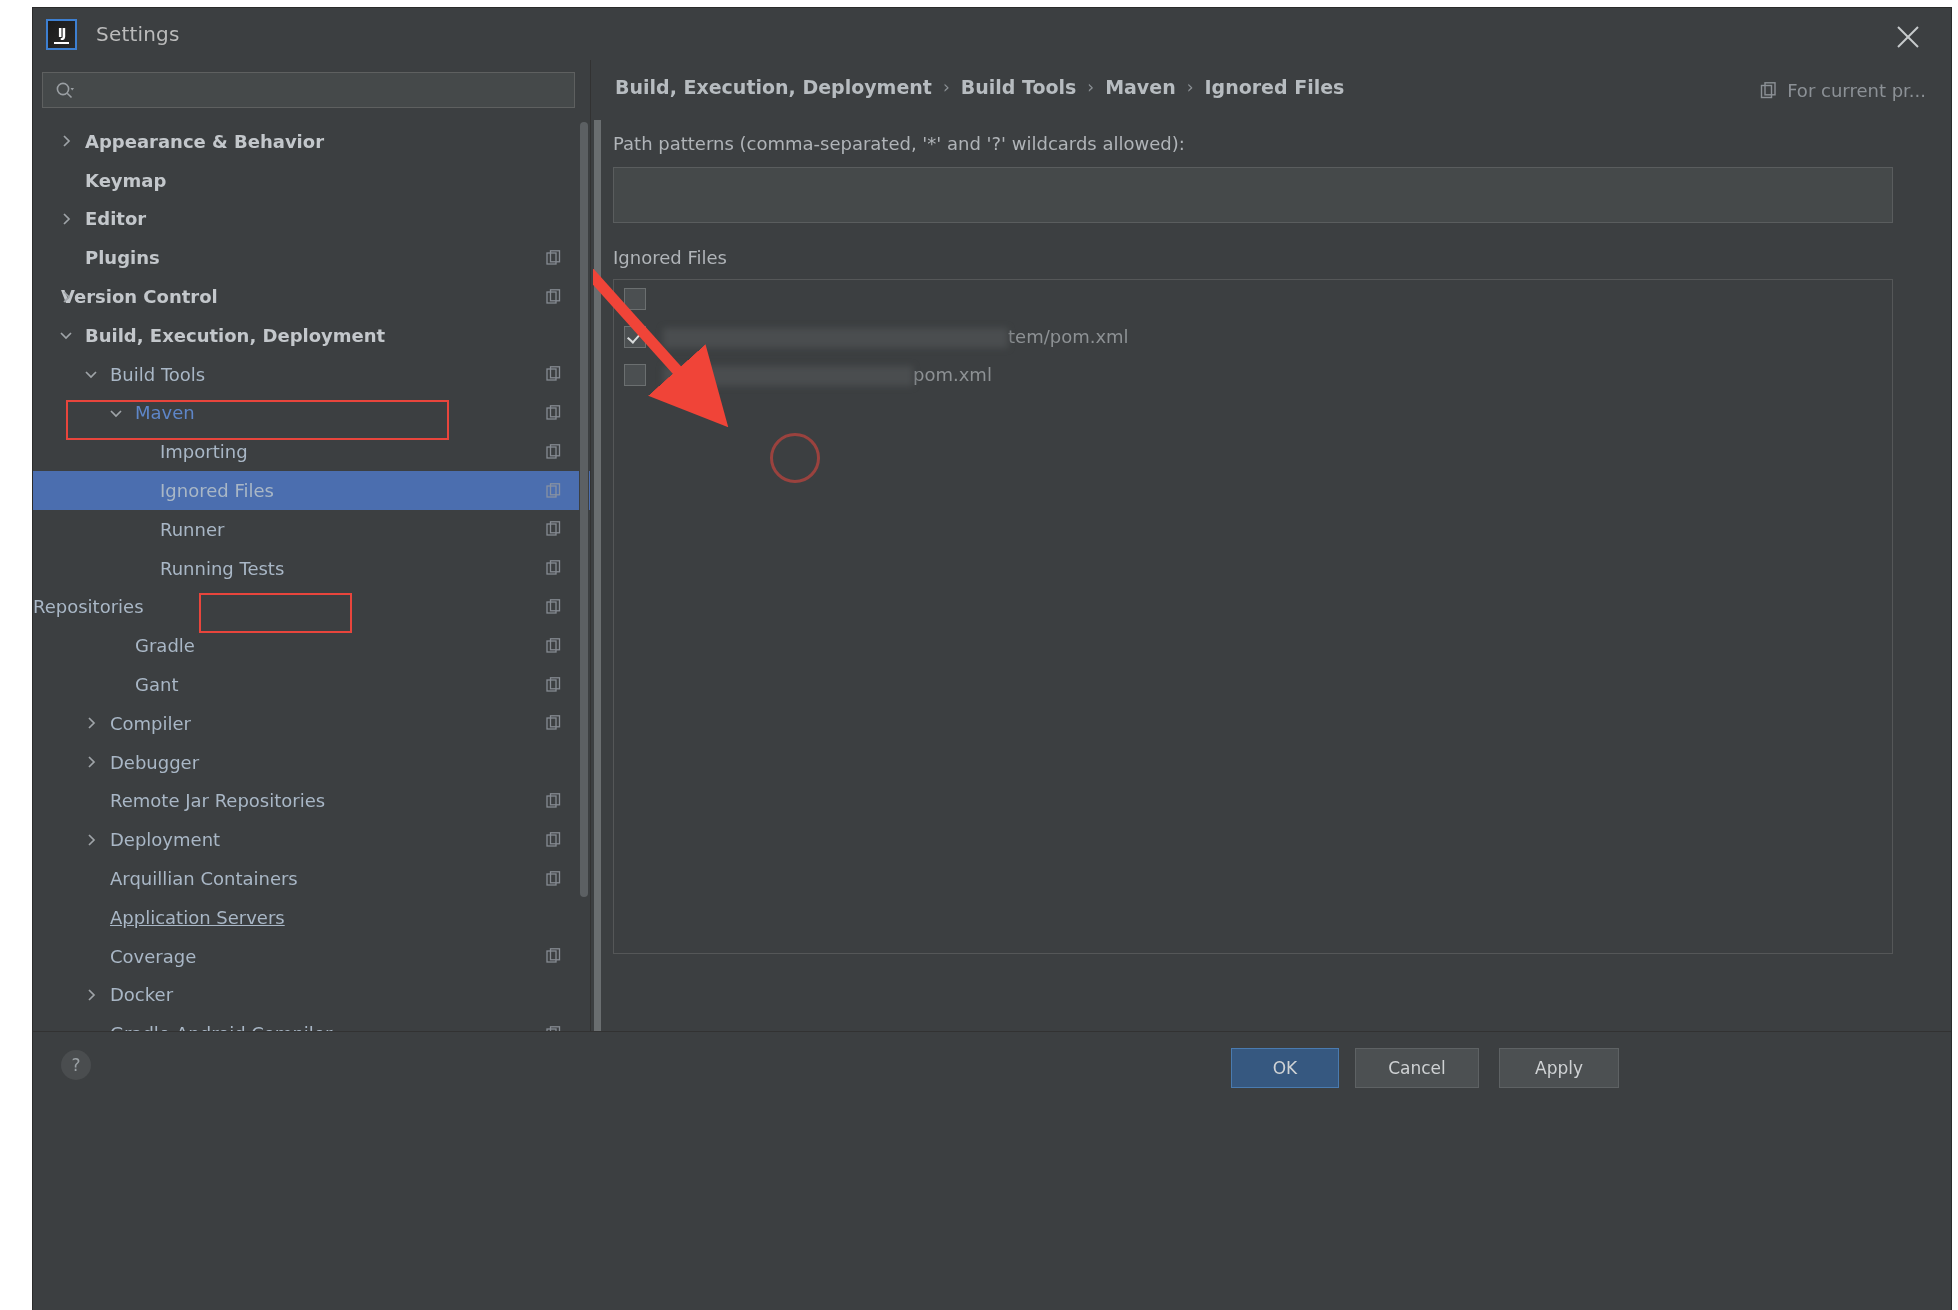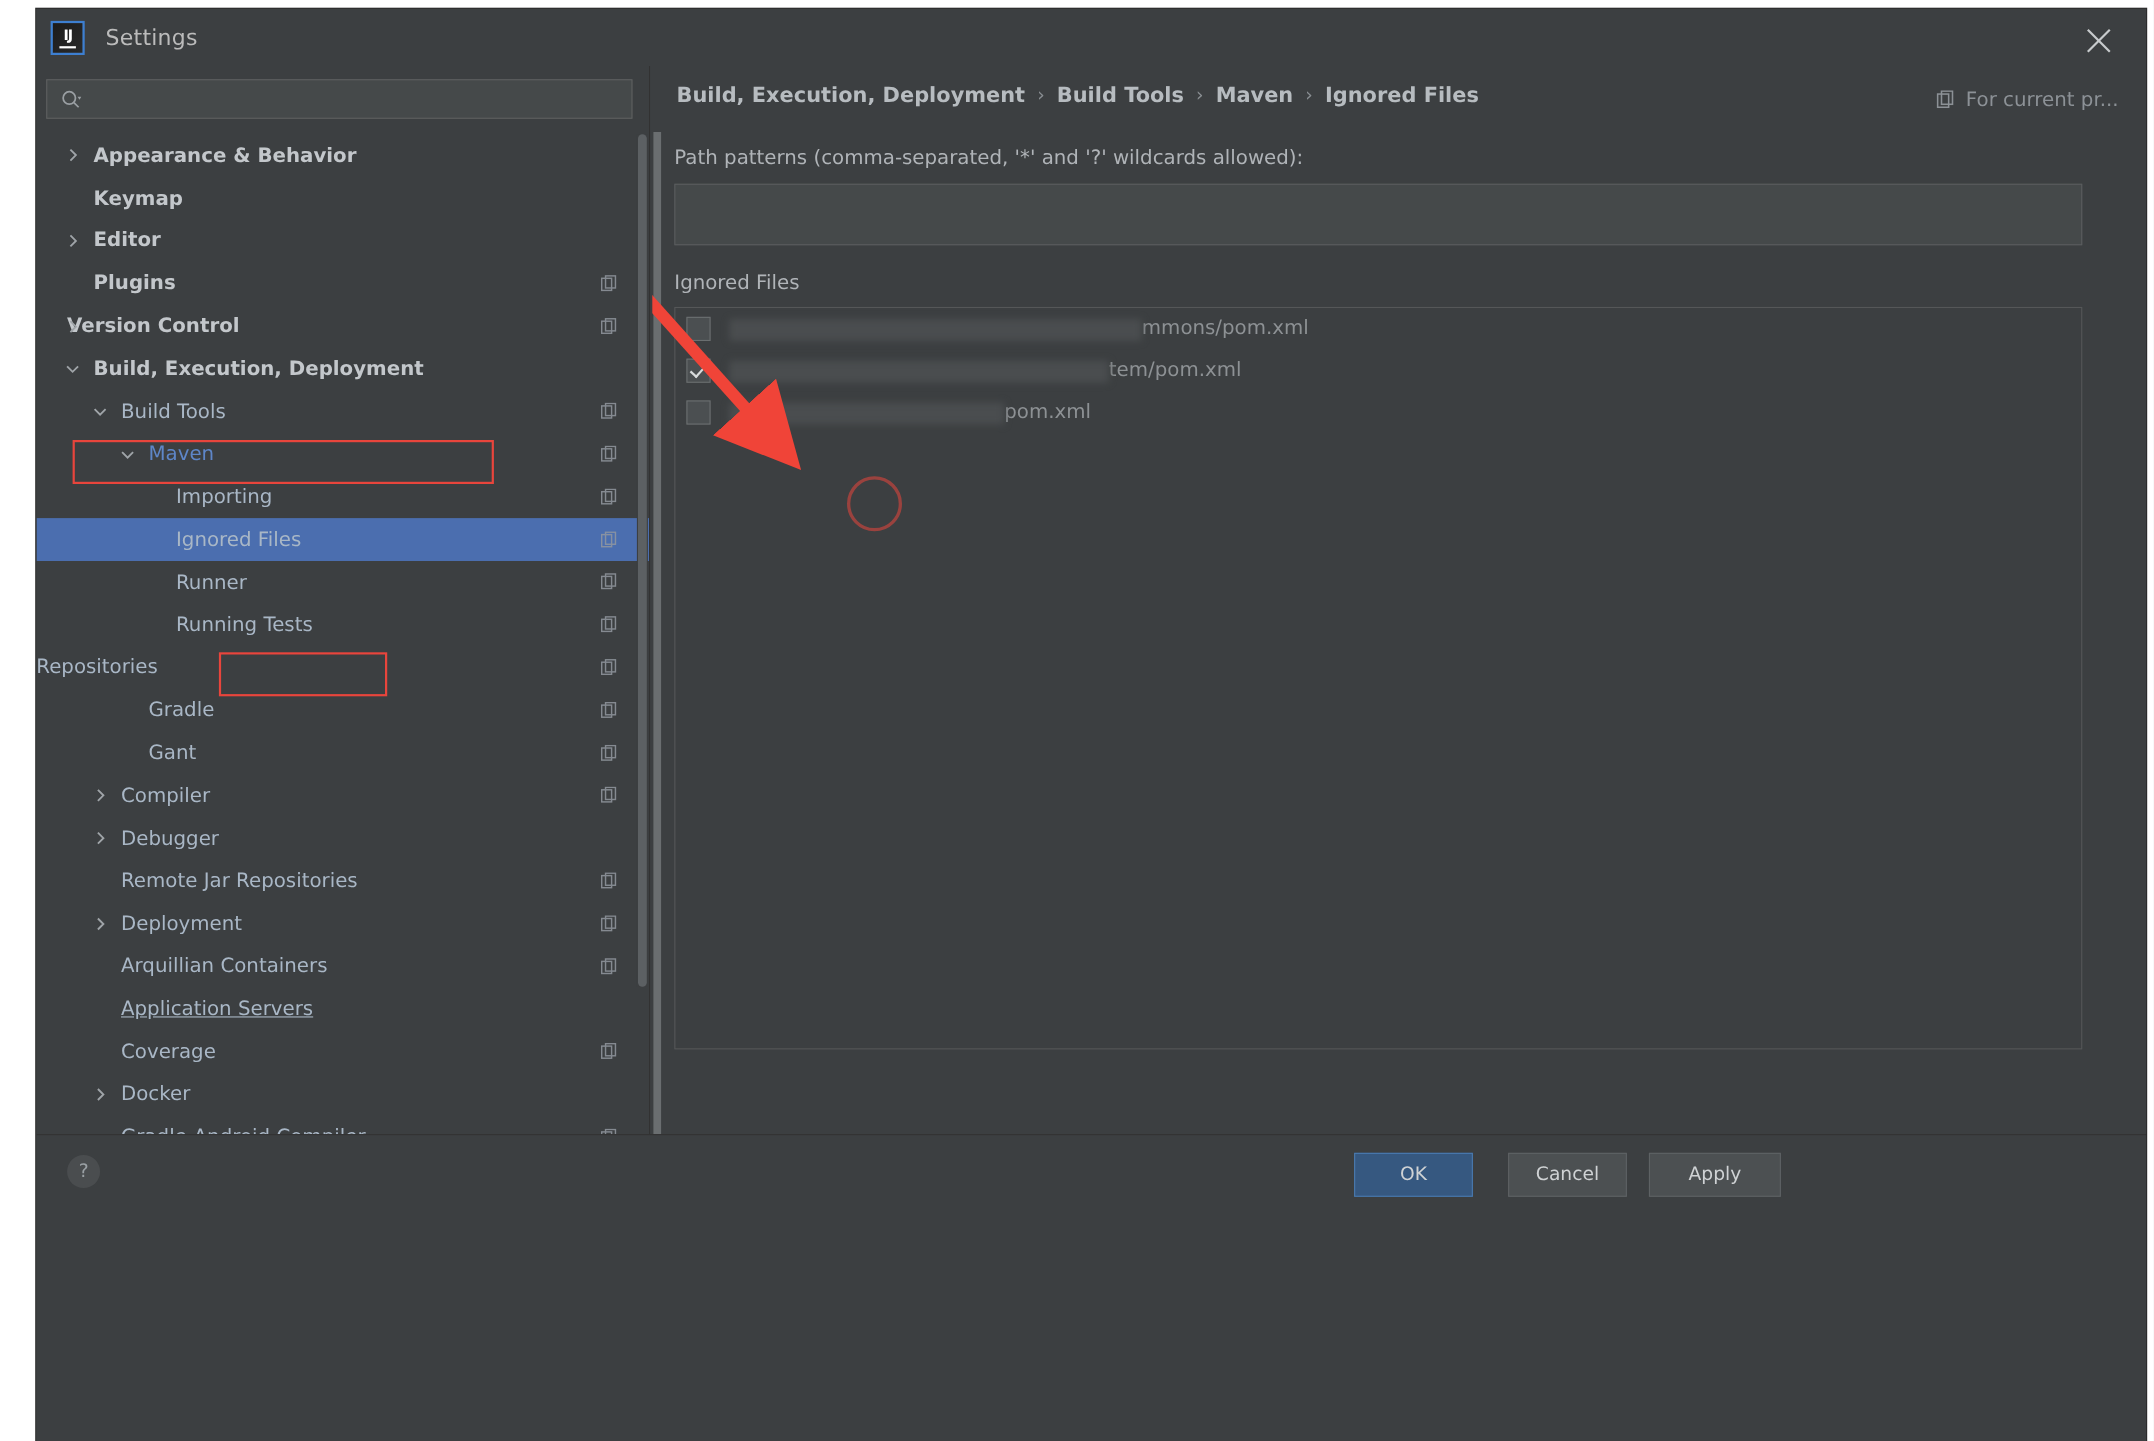--- a/index.html
+++ b/index.html
@@ -318,21 +318,21 @@
     color: #cfd2d4;
     display: flex;
     align-items: center;
     justify-content: center;
     box-sizing: border-box;
     cursor: pointer;
   }
   .btn.primary { background: #365880; border: 1px solid #4a7bb0; }
   .btn.normal  { background: #4c5052; border: 1px solid #5e6264; }
   #btn-ok     { right: 612px; width: 108px; }
-  #btn-cancel { right: 472px; width: 108px; }
+  #btn-cancel { right: 472px; width: 124px; }
   #btn-apply  { right: 332px; width: 120px; }
 
   
   .anno-box {
     position: absolute;
     border: 2px solid #e8453c;
     box-sizing: border-box;
     pointer-events: none;
   }
   #anno-bed   { left: 33px;  top: 392px; width: 383px;  height: 40px; }
@@ -579,21 +579,20 @@
 
       <div class="field-label">Path patterns (comma-separated, '*' and '?' wildcards allowed):</div>
 
       <input class="path-input" type="text" placeholder="" style="">
 
       <div class="list-label">Ignored Files</div>
 
       <div class="files-list" id="files-list">
           <div class="file-row">
             <div class="chk"></div>
-            <div class="file-path"><span class="redact" style="width: 375px;">&nbsp;</span><span>mmons/pom.xml</span></div>
           </div>
           <div class="file-row">
             <div class="chk checked"></div>
             <div class="file-path"><span class="redact" style="width: 345px;">&nbsp;</span><span>tem/pom.xml</span></div>
           </div>
           <div class="file-row">
             <div class="chk"></div>
             <div class="file-path"><span class="redact" style="width: 250px;">&nbsp;</span><span>pom.xml</span></div>
           </div>
         </div>

